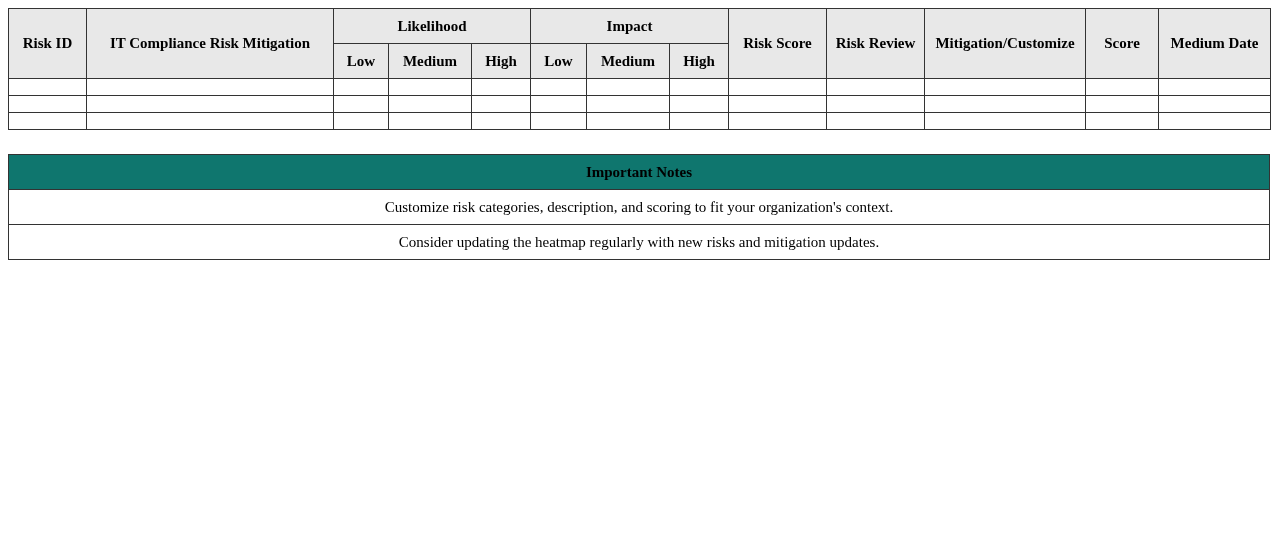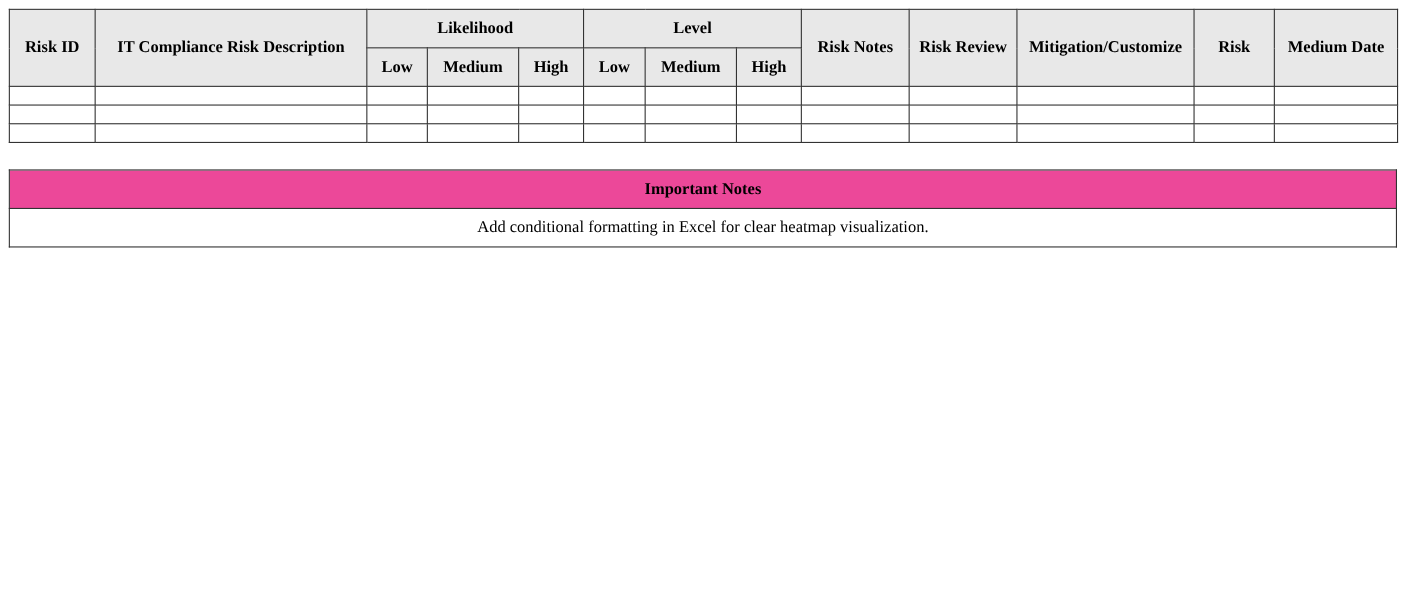--- a/index.html
+++ b/index.html
@@ -48,21 +48,21 @@
       width: 1262px;
     }
     .notes-table th, .notes-table td {
       border: 1px solid #333;
       text-align: center;
       vertical-align: middle;
       padding: 0;
       height: 34px;
     }
     .notes-table th {
-      background: #ec4899;
+      background: #0f766e;
       font-weight: bold;
       font-size: 15px;
     }
     .notes-table td {
       font-size: 15px;
       background: #fff;
     }
   </style>
 </head>
 <body>
@@ -79,27 +79,27 @@
     <col style="width:59px">
     <col style="width:98px">
     <col style="width:98px">
     <col style="width:161px">
     <col style="width:73px">
     <col style="width:112px">
   </colgroup>
   <thead>
     <tr class="h1">
       <th rowspan="2">Risk ID</th>
-      <th rowspan="2">IT Compliance Risk Description</th>
+      <th rowspan="2">IT Compliance Risk Mitigation</th>
       <th colspan="3">Likelihood</th>
-      <th colspan="3">Level</th>
-      <th rowspan="2">Risk Notes</th>
+      <th colspan="3">Impact</th>
+      <th rowspan="2">Risk Score</th>
       <th rowspan="2">Risk Review</th>
       <th rowspan="2">Mitigation/Customize</th>
-      <th rowspan="2">Risk</th>
+      <th rowspan="2">Score</th>
       <th rowspan="2">Medium Date</th>
     </tr>
     <tr class="h2">
       <th>Low</th>
       <th>Medium</th>
       <th>High</th>
       <th>Low</th>
       <th>Medium</th>
       <th>High</th>
     </tr>
@@ -154,16 +154,19 @@
 </table>
 
 <table class="notes-table">
   <thead>
     <tr>
       <th>Important Notes</th>
     </tr>
   </thead>
   <tbody>
     <tr>
-      <td>Add conditional formatting in Excel for clear heatmap visualization.</td>
+      <td>Customize risk categories, description, and scoring to fit your organization's context.</td>
+    </tr>
+    <tr>
+      <td>Consider updating the heatmap regularly with new risks and mitigation updates.</td>
     </tr>
   </tbody>
 </table>
 
 </body></html>

